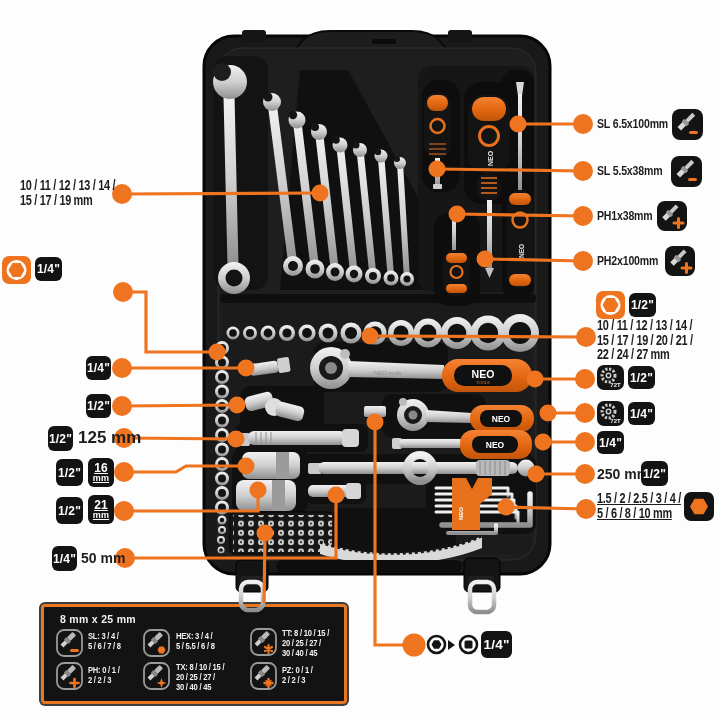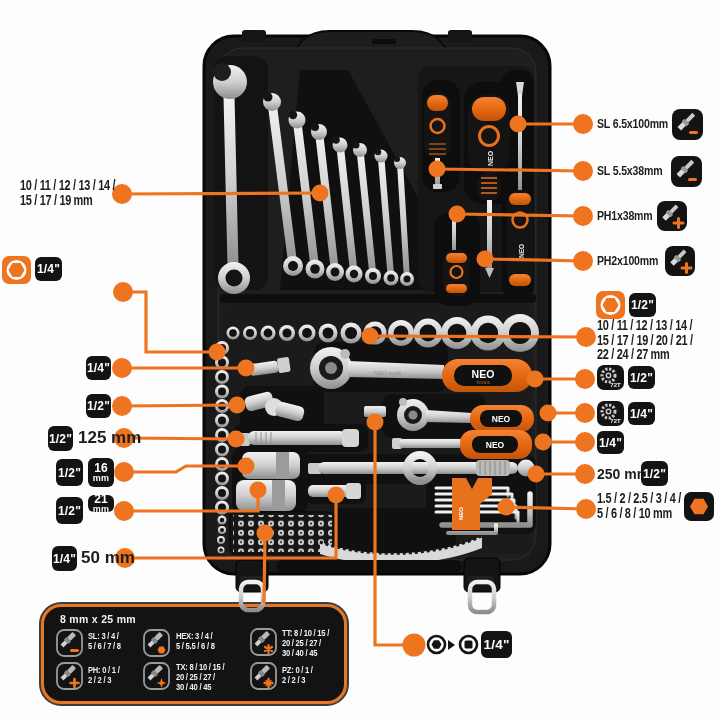--- a/index.html
+++ b/index.html
@@ -4,24 +4,24 @@
 <style>
   html,body{margin:0;padding:0;background:#fff;}
   #stage{position:relative;width:720px;height:720px;background:#fdfdfd;overflow:hidden;
          font-family:"Liberation Sans",sans-serif;}
   .abs{position:absolute;}
   .txt{position:absolute;font-weight:700;font-size:14px;line-height:14.5px;color:#1d1d1d;white-space:nowrap;}
   .cond{letter-spacing:-0.4px;transform:scaleX(.78);transform-origin:0 0;}
   .cond2{letter-spacing:-0.2px;transform:scaleX(.88);transform-origin:0 50%;}
   .bdg{position:absolute;background:#131313;color:#fff;border-radius:6px;font-weight:700;
        display:flex;align-items:center;justify-content:center;font-size:12px;letter-spacing:.2px;}
-  .stack{flex-direction:column;line-height:10px;}
+  .stack{flex-direction:column;line-height:10px;text-decoration:underline;}
   .stack .b{font-size:12px;} .stack .s{font-size:9px;}
   #panel{position:absolute;left:41px;top:604px;width:300px;height:94px;background:#131313;
-         border:3px solid #e87722;border-radius:20px;box-shadow:0 0 0 2px #3d3d3d;}
+         border:3px solid #e87722;border-radius:4px;box-shadow:0 0 0 2px #3d3d3d;}
   #panel .hdr{position:absolute;left:16px;top:6px;color:#f2f2f2;font-weight:700;font-size:10.5px;letter-spacing:.3px;}
   .cell-txt{position:absolute;color:#f2f2f2;font-weight:700;font-size:9.5px;line-height:10px;white-space:nowrap;
             letter-spacing:-.3px;transform:scaleX(.8);transform-origin:0 0;}
   svg{display:block;}
   #conn{position:absolute;left:0;top:0;z-index:4;pointer-events:none;}
   #case-svg{position:absolute;left:196px;top:26px;z-index:1;}
   .lab{z-index:6;}
 </style>
 </head>
 <body>
@@ -494,27 +494,27 @@
 <div class="bdg lab" style="left:48px;top:426px;width:25px;height:25px;">1/2"</div>
 <div class="txt lab" style="left:78px;top:431px;font-size:17px;">125 mm</div>
 
 <div class="bdg lab" style="left:56px;top:459px;width:27px;height:27px;">1/2"</div>
 <div class="bdg stack lab" style="left:88px;top:458px;width:26px;height:29px;">
   <span class="b">16</span>
   <span class="s">mm</span>
 </div>
 
 <div class="bdg lab" style="left:56px;top:497px;width:27px;height:27px;">1/2"</div>
-<div class="bdg stack lab" style="left:88px;top:495px;width:26px;height:17px;">
+<div class="bdg stack lab" style="left:88px;top:495px;width:26px;height:29px;">
   <span class="b">21</span>
   <span class="s">mm</span>
 </div>
 
 <div class="bdg lab" style="left:52px;top:546px;width:25px;height:25px;">1/4"</div>
-<div class="txt lab" style="left:81px;top:551px;font-size:17px;">50 mm</div>
+<div class="txt lab" style="left:81px;top:551px;font-size:14px;">50 mm</div>
 
 <div class="txt cond2 lab" style="left:597px;top:117px;font-size:12px;">SL 6.5x100mm</div>
 <svg class="abs lab" style="left:672px;top:109px;" width="31" height="31" viewBox="0 0 31 31">
   <rect width="31" height="31" rx="8" fill="#131313"></rect>
   <g transform="translate(14 13) rotate(45)">
         <rect x="-2" y="-11" width="4" height="10" fill="#c9c9c9"></rect>
         <rect x="-3.5" y="-1" width="7" height="3.5" fill="#9a9a9a"></rect>
         <rect x="-2.5" y="2.5" width="5" height="7" fill="#d9d9d9"></rect>
       </g>
   <rect x="17" y="22" width="9" height="3" rx="1.5" fill="#ee7420"></rect>
@@ -579,21 +579,21 @@
   <circle cx="11.5" cy="10.5" r="2.2" fill="none" stroke="#c9c9c9" stroke-width="1.5"></circle>
   <text x="18.5" y="22" font-size="6" font-weight="bold" fill="#eee" text-anchor="middle" font-family="Liberation Sans, sans-serif">72T</text>
 </svg>
 <div class="bdg lab" style="left:628px;top:402px;width:27px;height:23px;">1/4"</div>
 
 <div class="bdg lab" style="left:597px;top:431px;width:27px;height:23px;">1/4"</div>
 
 <div class="txt lab" style="left:597px;top:467px;font-size:14px;">250 mm</div>
 <div class="bdg lab" style="left:641px;top:461px;width:27px;height:25px;">1/2"</div>
 
-<div class="txt lab" style="left:597px;top:491px;">
+<div class="txt lab" style="left:597px;top:491px;text-decoration:underline;">
   <div class="cond">1.5 / 2 / 2.5 / 3 / 4 /</div>
   <div class="cond">5 / 6 / 8 / 10 mm</div>
 </div>
 <svg class="abs lab" style="left:684px;top:492px;" width="30" height="29" viewBox="0 0 30 29">
   <rect width="30" height="29" rx="7" fill="#131313"></rect>
   <polygon points="24,14.5 19.5,22.3 10.5,22.3 6,14.5 10.5,6.7 19.5,6.7" fill="#ee7420"></polygon>
 </svg>
 
 <svg class="abs lab" style="left:426px;top:634px;" width="21" height="21" viewBox="0 0 21 21">
   <circle cx="10.5" cy="10.5" r="8.5" fill="#fff" stroke="#141414" stroke-width="2.6"></circle>

